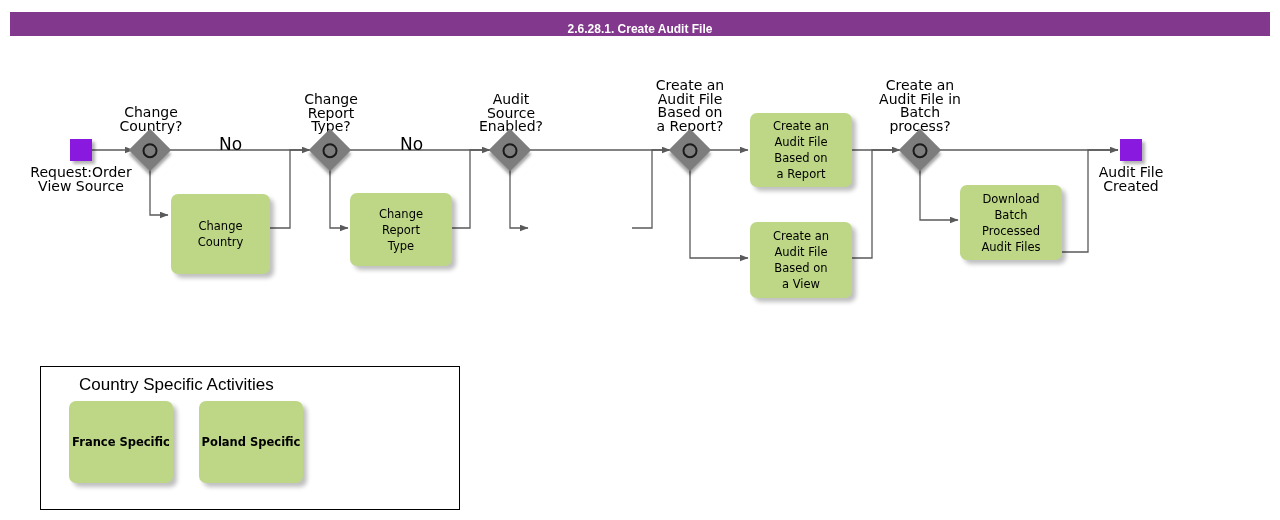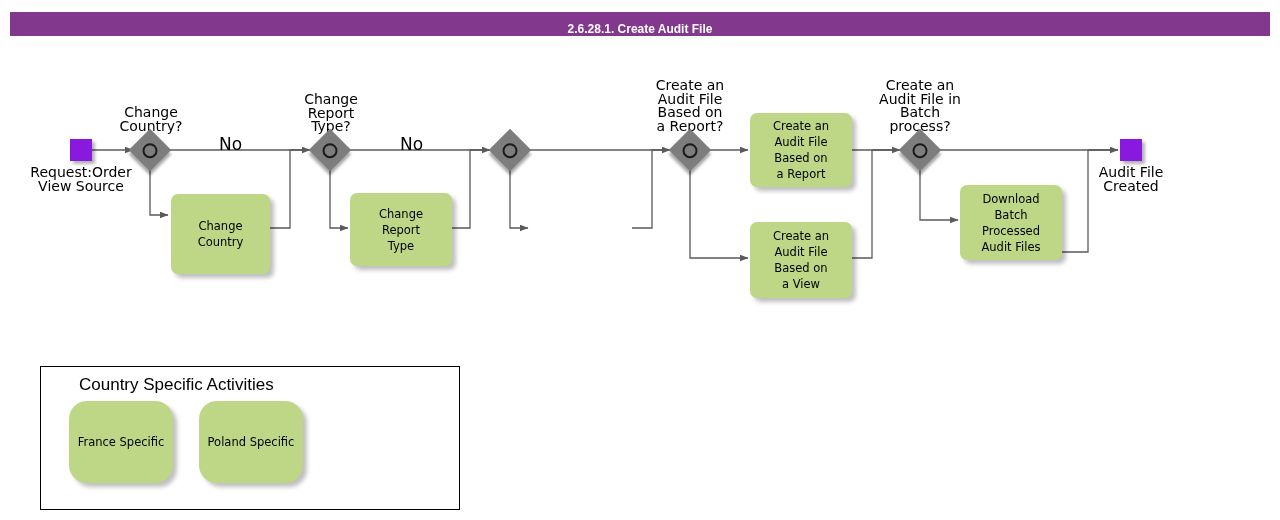--- a/index.html
+++ b/index.html
@@ -132,29 +132,30 @@
     top: 375px;
     font-size: 17px;
     font-family: Liberation Sans, sans-serif;
     color: #000000;
   }
   .legend-task {
     position: absolute;
     width: 104px;
     height: 82px;
     background: #BDD787;
-    border-radius: 18px;
+    border-radius: 7px;
     box-shadow: 4px 4px 4px rgba(0,0,0,0.25);
     display: flex;
     align-items: center;
     justify-content: center;
     text-align: center;
     color: #000000;
     font-size: 11.5px;
     font-family: "DejaVu Sans", sans-serif;
+    font-weight: bold;
   }
 </style>
 </head>
 <body>
 
 <div id="title-bar">
   <span>2.6.28.1. Create Audit File</span>
 </div>
 
 <div id="canvas">
@@ -225,20 +226,23 @@
   <div class="node gateway" style="left:315px; top:135px;">
     <div class="ring"></div>
   </div>
   <div class="flow-lbl" style="left:352px; top:134px;">No</div>
 
   <div class="node task" style="left:350px; top:193px; width:102px; height:73px;">
     <span>Change Report
 Type</span>
   </div>
 
+  <div class="lbl" style="left:461px; top:93px; width:100px;">Audit
+Source
+Enabled?</div>
   <div class="node gateway" style="left:495px; top:135px;">
     <div class="ring"></div>
   </div>
 
 
   <div class="lbl" style="left:640px; top:79px; width:100px;">Create an
 Audit File
 Based on
 a Report?</div>
   <div class="node gateway" style="left:675px; top:135px;">

